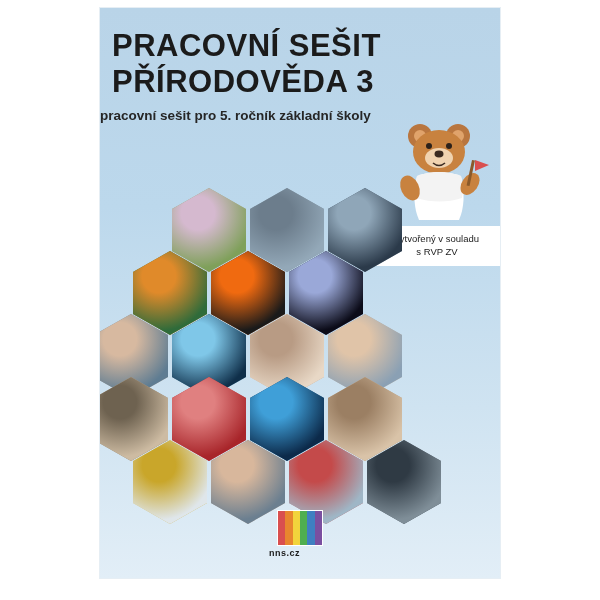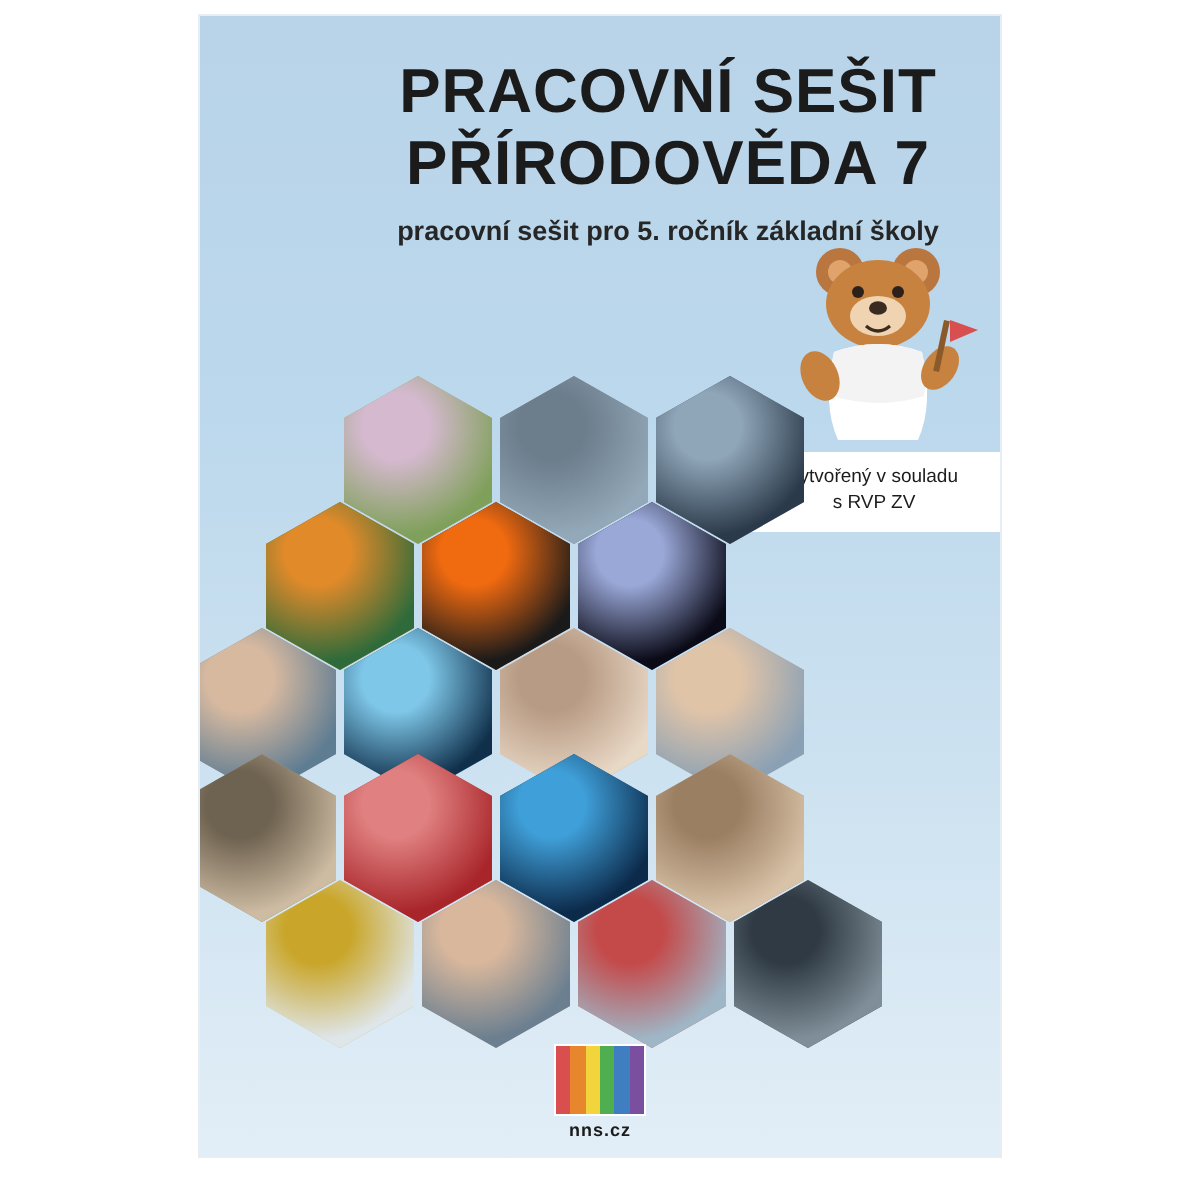--- a/index.html
+++ b/index.html
@@ -28,21 +28,20 @@
     background: linear-gradient(180deg, #b9d4e8 0%, #bcd8ec 35%, #cfe3f1 70%, #e2eef7 100%);
     overflow: hidden;
     box-shadow: 0 0 0 1px #e6eef4;
   }
   
   .title-block {
     position: absolute;
     left: 0;
     top: 20px;
     width: 468px;
-    text-align: center;
   }
   .title-main {
     font-size: 31px;
     font-weight: bold;
     color: #1b1b1b;
     letter-spacing: 0.5px;
     line-height: 1.16;
     margin: 0;
     padding: 0 12px;
   }
@@ -102,23 +101,23 @@
   }
   .hex .inner {
     width: 100%;
     height: 100%;
   }
   
   .logo {
     position: absolute;
     left: 50%;
     transform: translateX(-50%);
-    bottom: 8px;
+    bottom: 20px;
     width: 62px;
-    text-align: center;
+    text-align: left;
   }
   .logo-bars {
     display: flex;
     height: 34px;
     width: 44px;
     margin: 0 auto;
     border: 1px solid #ffffff;
   }
   .logo-bars span { flex: 1 1 auto; }
   .logo-text {
@@ -131,21 +130,21 @@
 </style>
 </head>
 <body>
 
 <div class="page">
   <div class="cover">
 
     <div class="title-block">
       <div class="title-main">
         <div>PRACOVNÍ SEŠIT</div>
-        <div>PŘÍRODOVĚDA 7</div>
+        <div>PŘÍRODOVĚDA 3</div>
       </div>
       <div class="title-desc">pracovní sešit pro 5. ročník základní školy</div>
     </div>
 
     <div class="mascot">
       <svg viewBox="0 0 110 110" width="110" height="110" aria-hidden="true">
         <g>
 
           <circle cx="36" cy="20" r="12" fill="#b9763f"></circle>
           <circle cx="74" cy="20" r="12" fill="#b9763f"></circle>

